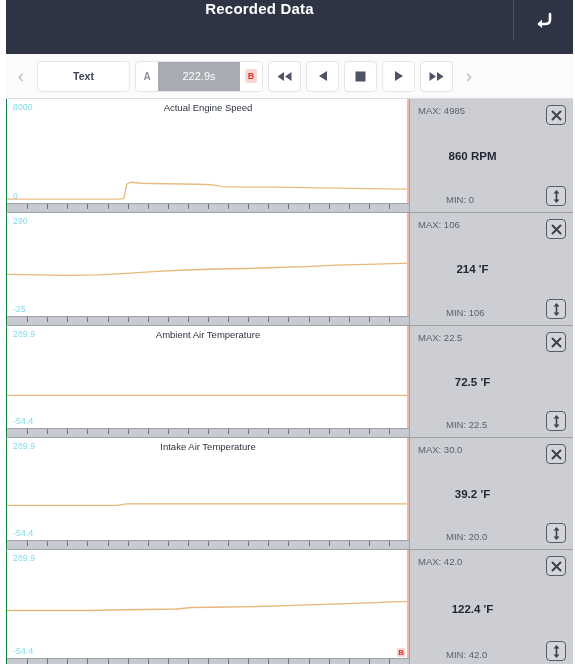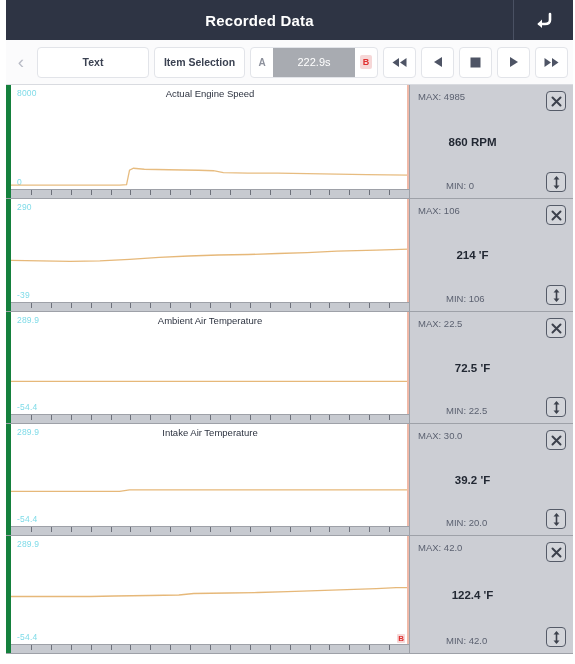--- a/index.html
+++ b/index.html
@@ -12,23 +12,23 @@
     position:relative;
     width:575px; height:664px;
     background:#ffffff;
     padding-left:6px;
     padding-right:2px;
   }
 
   
   .titlebar{
     position:relative;
-    height:40px;
+    height:54px;
     background:#2e3444;
-    display:flex; align-items:center;
+    display:flex; align-items:flex-start;
   }
   .titlebar .title{
     flex:1; text-align:center;
     color:#ffffff; font-size:15px; font-weight:bold;
     letter-spacing:.2px;
     padding-right:0px;
   }
   .titlebar .back-btn{
     width:60px; height:40px;
     border-left:1px solid #4a5163;
@@ -57,21 +57,21 @@
     border:1px solid #e2e4e9;
     border-radius:4px;
     background:#ffffff;
     color:#3b4252;
     font-size:10.5px; font-weight:bold;
     display:flex; align-items:center; justify-content:center;
     cursor:pointer;
     flex:none;
     padding:0 6px;
   }
-  .tbtn.text-btn{ width:112px; }
+  .tbtn.text-btn{ width:93px; }
   .tbtn.item-btn{ width:91px; }
 
   .ab-group{
     height:31px;
     border:1px solid #e2e4e9;
     border-radius:4px;
     background:#ffffff;
     display:flex; align-items:center;
     flex:none;
     overflow:hidden;
@@ -107,21 +107,21 @@
     position:relative;
     display:flex;
     border-bottom:1px solid #9ea1a8;
     background:#ffffff;
   }
   .plot{
     position:relative;
     width:403px;
     background:#ffffff;
     overflow:hidden;
-    border-left:5px solid #15803d;
+    border-left:1px solid #15803d;
   }
   .plot .ymax, .plot .ymin{
     position:absolute; left:6px;
     font-size:8.5px;
     color:#7fdbe8;
     letter-spacing:.2px;
   }
   .plot .ymax{ top:3px; }
   .plot .ymin{ bottom:11px; }
   .plot .ptitle{
@@ -196,21 +196,20 @@
           <path d="M8 8.5 L3.5 13 L8 17 Z" fill="#ffffff"></path>
         </svg>
       </span>
     </div>
   </div>
 
   <div class="toolbar">
     <div class="chev">‹</div>
 
     <div class="tbtn text-btn">Text</div>
-    <div class="tbtn item-btn">Item Selection</div>
 
     <div class="ab-group">
       <div class="mk">A</div>
       <div class="time">222.9s</div>
       <div class="mk b">B</div>
     </div>
 
     <div class="pbtn">
       <span>
         <svg width="17" height="11" viewBox="0 0 17 11">
@@ -304,21 +303,21 @@
                 <path d="M4.5 13 L1.5 9.5 L7.5 9.5 Z" fill="#3c414c"></path>
               </svg>
           </span>
         </div>
       </div>
     </div>
 
     <div class="row" style="height:113px">
       <div class="plot">
         <div class="ymax">290</div>
-        <div class="ymin">-39</div>
+        <div class="ymin">-25</div>
         <svg class="trace" viewBox="0 0 403 113" preserveAspectRatio="none">
           <polyline points="0,62 30,62.5 60,63 90,62.5 120,61 150,59 180,57.5 210,56.5 240,56 270,55 300,54 330,52.5 370,51.5 403,50.5" fill="none" stroke="#e3b06a" stroke-width="1.3" opacity="0.9"></polyline>
         </svg>
         <div class="cursor-b"></div>
         <div class="axis">
             <div class="tk" style="left: 5%;"></div>
             <div class="tk" style="left: 10%;"></div>
             <div class="tk" style="left: 15%;"></div>
             <div class="tk" style="left: 20%;"></div>
             <div class="tk" style="left: 25%;"></div>

